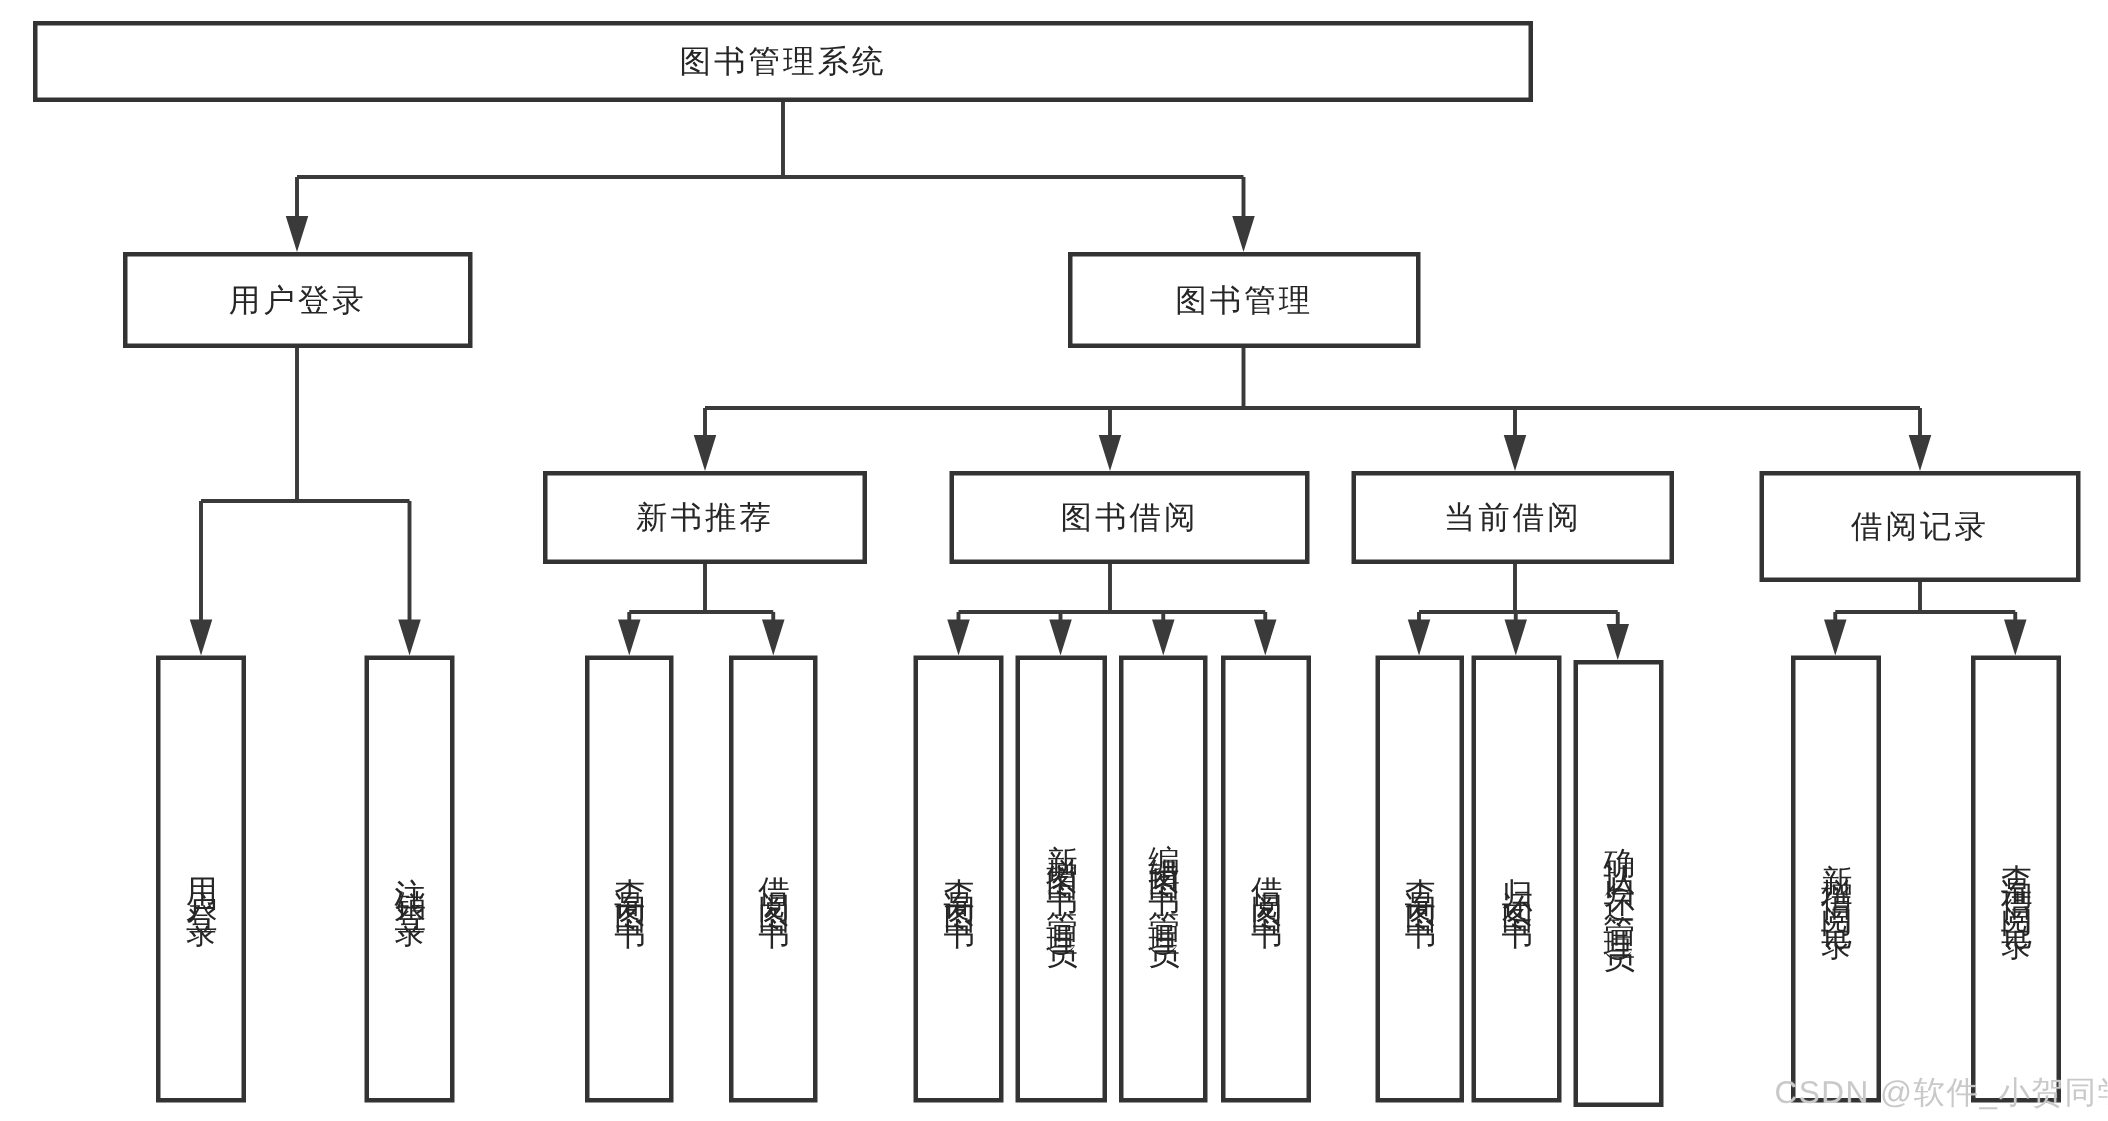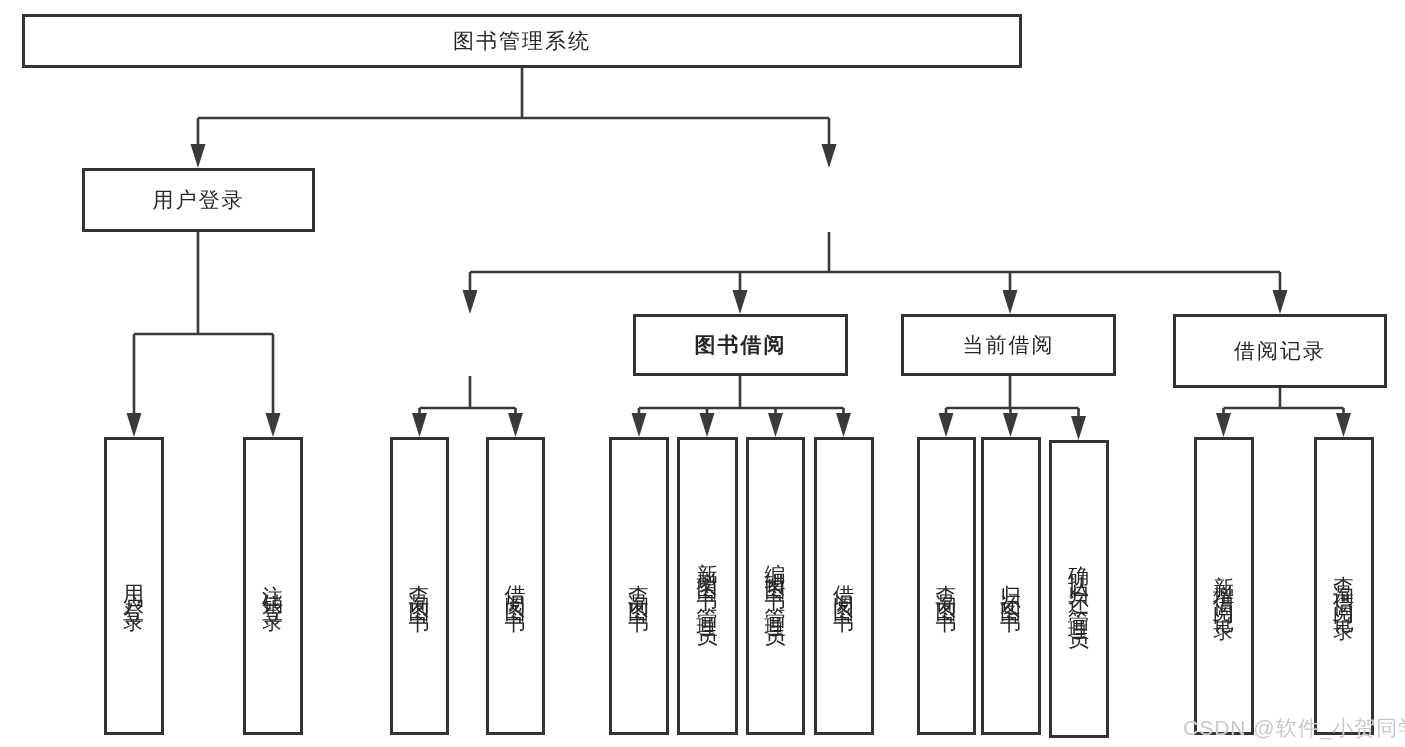--- a/index.html
+++ b/index.html
@@ -66,22 +66,28 @@
     </g>
   </svg>
 
   <div class="node h" style="left:22px;top:14px;width:1000px;height:54px;">
     <span class="lbl">图书管理系统</span>
   </div>
 
   <div class="node h" style="left:82px;top:168px;width:233px;height:64px;">
     <span class="lbl">用户登录</span>
   </div>
+  <div class="node h" style="left:712px;top:168px;width:235px;height:64px;">
+    <span class="lbl">图书管理</span>
+  </div>
 
-  <div class="node h" style="left:633px;top:314px;width:215px;height:62px;font-weight:bold;">
+  <div class="node h" style="left:362px;top:314px;width:216px;height:62px;">
+    <span class="lbl">新书推荐</span>
+  </div>
+  <div class="node h" style="left:633px;top:314px;width:240px;height:62px;">
     <span class="lbl">图书借阅</span>
   </div>
   <div class="node h" style="left:901px;top:314px;width:215px;height:62px;">
     <span class="lbl">当前借阅</span>
   </div>
   <div class="node h" style="left:1173px;top:314px;width:214px;height:74px;">
     <span class="lbl">借阅记录</span>
   </div>
 
   <div class="node v" style="left:104px;top:437px;width:60px;height:298px;">

